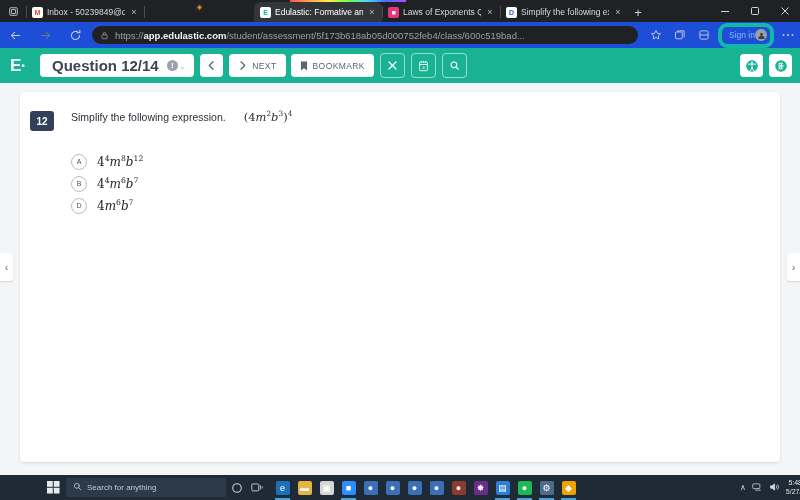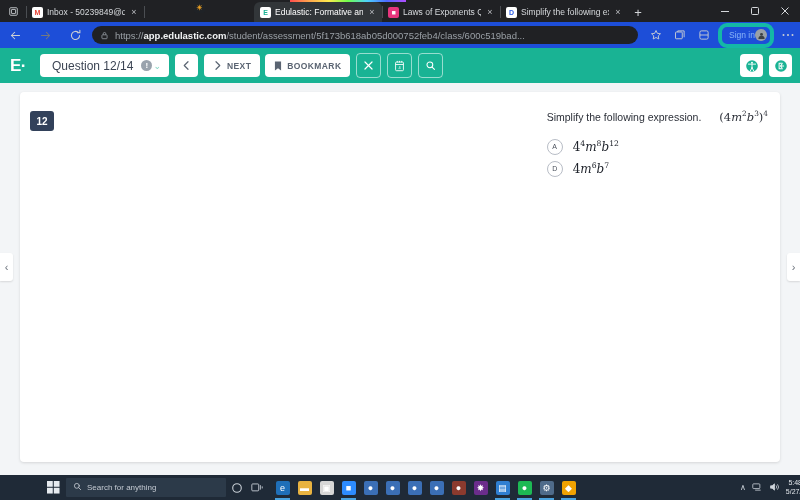--- a/index.html
+++ b/index.html
@@ -86,65 +86,65 @@
     position: absolute; top: 48px; left: 0; width: 800px; height: 35px;
     background: #19b394; display: flex; align-items: center; padding-left: 10px;
     box-sizing: border-box;
   }
   .brand { color: #fff; font-size: 17px; font-weight: bold; letter-spacing: -0.5px; width: 28px; }
   .brand .dot { font-size: 17px; }
   .q-pill {
     background: #fff; border-radius: 4px; height: 23px; display: flex; align-items: center;
     padding: 0 8px 0 12px; gap: 8px; margin-left: 2px;
   }
-  .q-pill-label { font-size: 12px; font-weight: normal; color: #3b4453; white-space: nowrap; }
+  .q-pill-label { font-size: 15px; font-weight: bold; color: #3b4453; white-space: nowrap; }
   .q-info { display:flex; align-items:center; gap:1px; }
   .info-circle {
     width: 11px; height: 11px; border-radius: 50%; background: #9aa3ad; color: #fff;
     font-size: 8px; font-weight: bold; display:flex; align-items:center; justify-content:center; line-height:1;
   }
   .chev { color: #7fd4c2; font-size: 9px; }
   .tb-btn {
     background: #fff; border-radius: 4px; height: 23px; display: flex; align-items: center;
     justify-content: center; gap: 5px; margin-left: 6px; padding: 0 9px; box-sizing: border-box;
   }
-  .tb-btn .lbl { font-size: 8.5px; font-weight: bold; color: #5a6472; letter-spacing: .4px; }
+  .tb-btn .lbl { font-size: 8.5px; font-weight: normal; color: #5a6472; letter-spacing: .4px; }
   .tb-btn.sq { width: 23px; padding: 0; }
   .tb-ghost {
     background: transparent; border: 1px solid rgba(255,255,255,.55); border-radius: 4px;
     height: 23px; width: 23px; margin-left: 6px; display:flex; align-items:center; justify-content:center;
   }
   .appbar-right { margin-left: auto; display: flex; align-items: center; padding-right: 8px; gap: 6px; }
   .rt-btn {
     background: #fff; border-radius: 4px; width: 23px; height: 23px;
     display:flex; align-items:center; justify-content:center;
   }
 
   
   .page {
     position: absolute; top: 83px; left: 0; width: 800px; height: 392px; background: #f3f5f7;
   }
   .card {
     position: absolute; top: 9px; left: 20px; width: 760px; height: 370px;
     background: #fff; border-radius: 4px; box-shadow: 0 1px 3px rgba(0,0,0,.13);
     box-sizing: border-box;
   }
-  .qrow { display: flex; align-items: flex-start; padding: 19px 12px 0 10px; justify-content: space-between; }
+  .qrow { display: flex; align-items: flex-start; padding: 19px 12px 0 10px; }
   .qnum {
     width: 24px; height: 20px; background: #32415a; color: #fff; border-radius: 3px;
     font-size: 10px; font-weight: bold; display:flex; align-items:center; justify-content:center;
     flex: 0 0 24px;
   }
   .qbody { padding-left: 17px; }
   .qtext { font-size: 10.5px; color: #2b2f38; line-height: 1.2; }
   .mathexp { font-family: "DejaVu Serif", serif; font-style: italic; font-size: 11.5px; margin-left: 18px; }
   .mathexp .upr { font-style: normal; }
   sup.x { font-size: 64%; vertical-align: super; line-height: 0; }
 
-  .choices { margin-top: 11px; }
+  .choices { margin-top: 26px; }
   .choice { display: flex; align-items: center; height: 22px; }
   .choice-letter {
     width: 14px; height: 14px; border-radius: 50%; border: 1px solid #b8bdc6;
     font-size: 7px; color: #4a515c; display:flex; align-items:center; justify-content:center;
     flex: 0 0 14px; font-family: "Liberation Sans", sans-serif; font-style: normal;
   }
   .choice-text {
     margin-left: 10px; font-family: "DejaVu Serif", serif; font-style: italic;
     font-size: 12px; color: #20242c;
   }
@@ -398,20 +398,24 @@
         <div class="qbody">
           <div class="qtext">
             <span>Simplify the following expression.</span><span class="mathexp" id="question-expression"><span class="upr">(4</span>m<sup class="x upr">2</sup>b<sup class="x upr">3</sup><span class="upr">)</span><sup class="x upr">4</sup></span>
           </div>
           <div class="choices" id="choices-holder">
               <div class="choice">
                 <span class="choice-letter">A</span>
                 <span class="choice-text"><span class="upr">4</span><sup class="x upr">4</sup><span>m</span><sup class="x upr">8</sup><span>b</span><sup class="x upr">12</sup></span>
               </div>
               <div class="choice">
+                <span class="choice-letter">B</span>
+                <span class="choice-text"><span class="upr">4</span><sup class="x upr">4</sup><span>m</span><sup class="x upr">6</sup><span>b</span><sup class="x upr">7</sup></span>
+              </div>
+              <div class="choice">
                 <span class="choice-letter">D</span>
                 <span class="choice-text"><span class="upr">4</span><span>m</span><sup class="x upr">6</sup><span>b</span><sup class="x upr">7</sup></span>
               </div>
             </div>
         </div>
       </div>
     </div>
   </div>
 
   <div class="taskbar">

